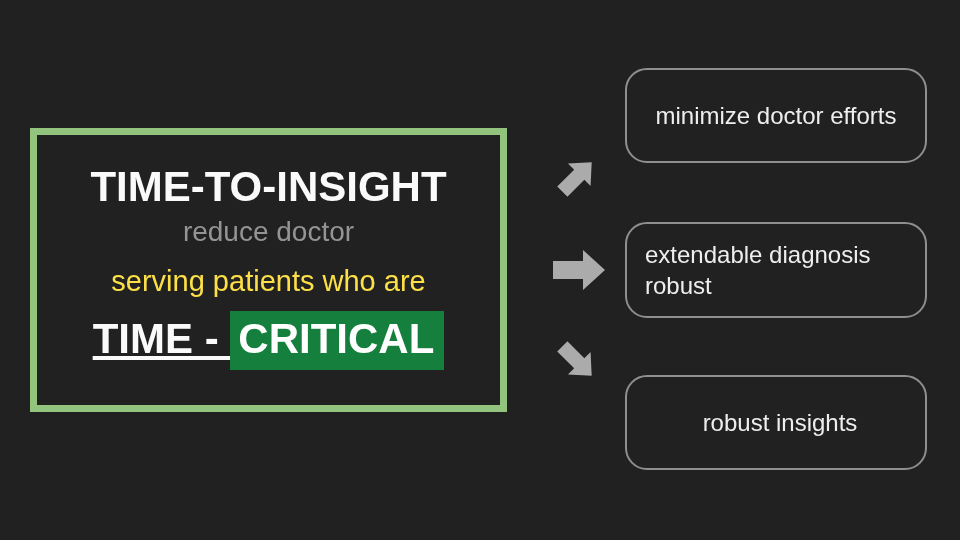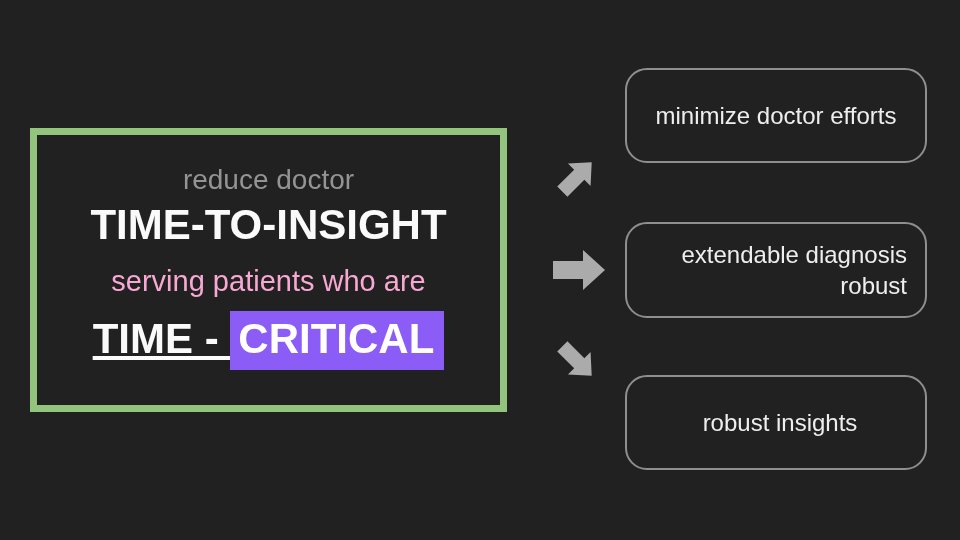--- a/index.html
+++ b/index.html
@@ -36,33 +36,33 @@
   .s-line { white-space: nowrap; }
   .s-line.small {
     font-size: 28px;
     line-height: 38px;
     color: #949494;
   }
   .s-line.small2 {
     font-size: 29px;
     line-height: 40px;
     margin-top: 10px;
-    color: #f9a8d4;
+    color: #fde047;
   }
   .s-line.big {
     font-size: 42px;
     line-height: 52px;
     font-weight: bold;
     color: #fafafa;
   }
   .s-line.last { margin-top: 10px; }
   .s-line .prefix { white-space: pre; text-decoration: underline; }
   .highlight {
     display: inline-block;
-    background: #8b5cf6;
+    background: #15803d;
     color: #ffffff;
     padding: 2px 10px 5px 8px;
   }
 
   
   .arrow {
     position: absolute;
   }
   .arrow svg { display: block; }
   .arrow-1 {
@@ -84,38 +84,38 @@
   .outcome-box {
     position: absolute;
     left: 625px;
     width: 302px;
     box-sizing: border-box;
     border: 2px solid #8f8f8f;
     border-radius: 22px;
     display: flex;
     align-items: center;
     justify-content: center;
-    text-align: right;
+    text-align: left;
     color: #eeeeee;
     font-size: 24px;
     line-height: 31px;
     padding: 0 18px;
   }
   .outcome-1 { top: 68px;  height: 95px; }
   .outcome-2 { top: 222px; height: 96px; }
   .outcome-3 { top: 375px; height: 95px; padding-left: 26px; }
 </style>
 </head>
 <body>
 
 <div class="slide">
 
   <div class="statement-box">
+    <div class="s-line big">TIME-TO-INSIGHT</div>
     <div class="s-line small">reduce doctor</div>
-    <div class="s-line big">TIME-TO-INSIGHT</div>
     <div class="s-line small2">serving patients who are</div>
     <div class="s-line big last"><span class="prefix">TIME - </span><span class="highlight">CRITICAL</span></div>
   </div>
 
   <div class="arrow arrow-1">
     <svg width="42" height="32" viewBox="0 0 52 40">
       <polygon points="0,11 30,11 30,0 52,20 30,40 30,29 0,29" fill="#ababab"></polygon>
     </svg>
   </div>
   <div class="arrow arrow-2">

